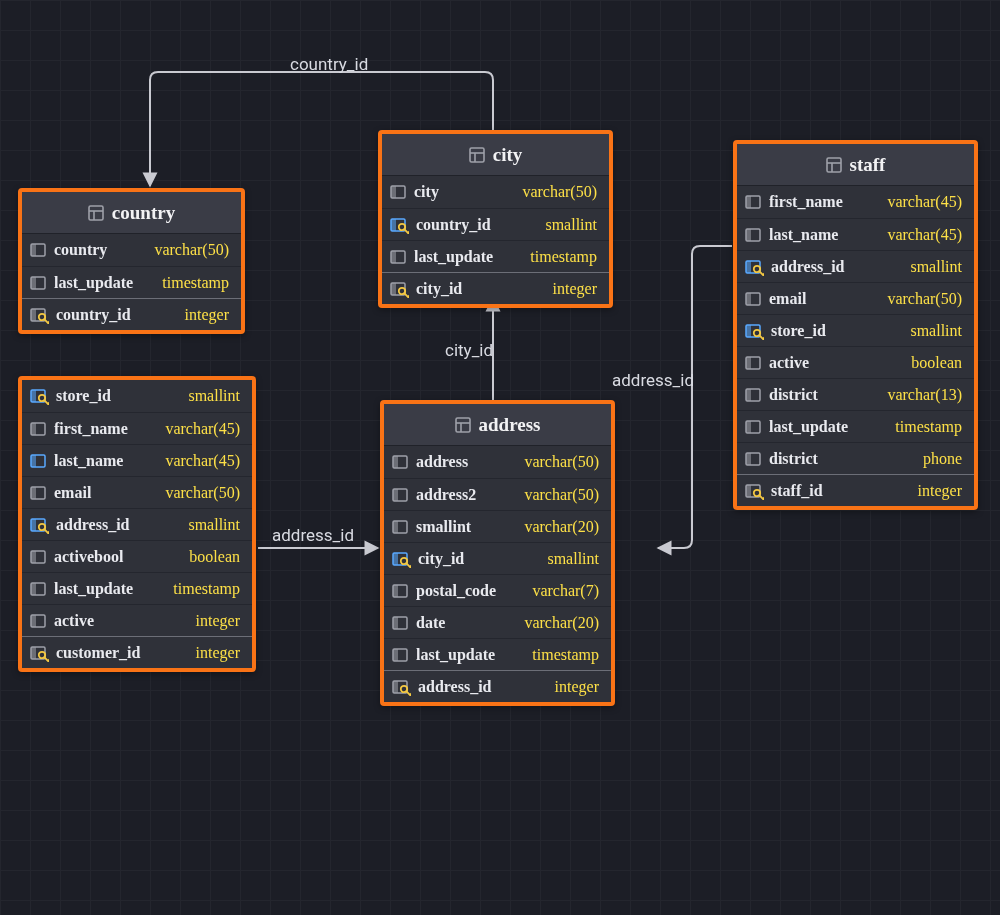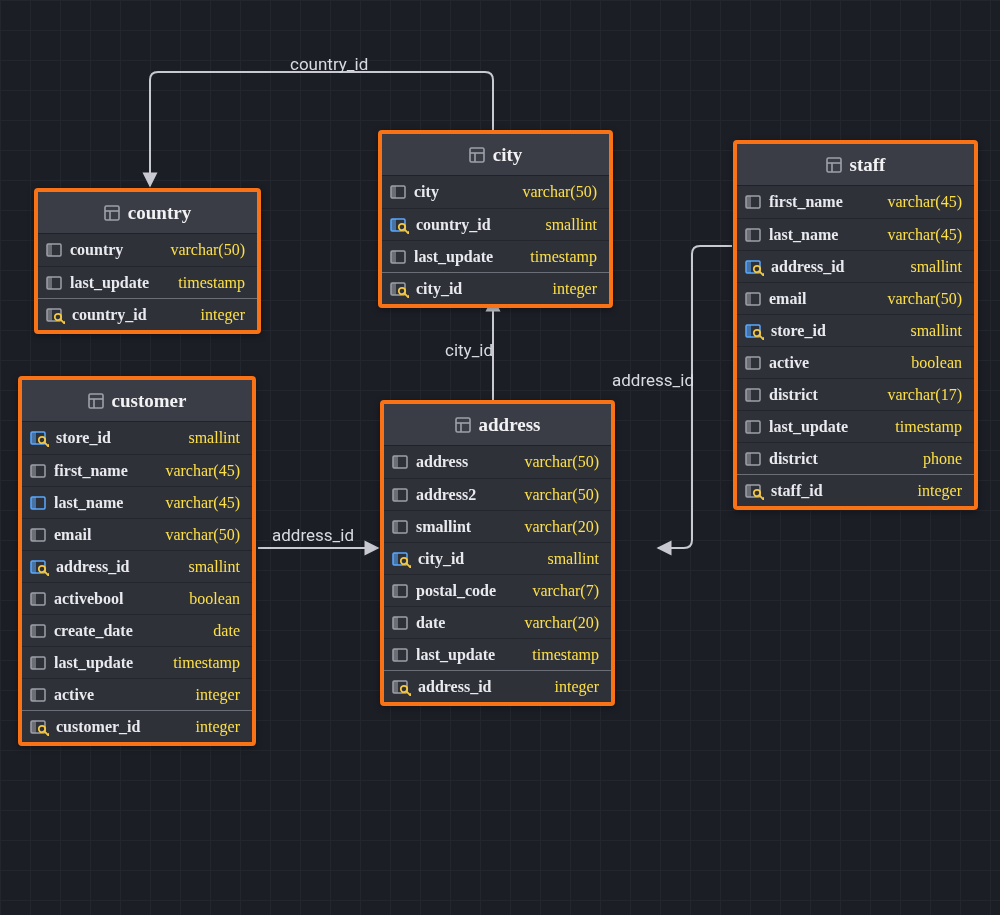--- a/index.html
+++ b/index.html
@@ -100,21 +100,21 @@
   <path d="M258 548 L378 548" fill="none" stroke="#c9cad1" stroke-width="2" marker-end="url(#arrow)"></path>
 
   <path d="M732 246 L700 246 Q692 246 692 254 L692 540 Q692 548 684 548 L658 548" fill="none" stroke="#c9cad1" stroke-width="2" marker-end="url(#arrow)"></path>
 </svg>
 
 <div class="edge-label" style="left:290px; top:54px;">country_id</div>
 <div class="edge-label" style="left:445px; top:340px;">city_id</div>
 <div class="edge-label" style="left:272px; top:525px;">address_id</div>
 <div class="edge-label" style="left:612px; top:370px;">address_id</div>
 
-<div class="table" id="tbl-country" style="left:34px;  top:188px; width:227px;">
+<div class="table" id="tbl-country" style="left:18px;  top:188px; width:227px;">
     <div class="table-header">
       <svg width="16" height="16" class="ic-col">
         <use href="#ic-table"></use>
       </svg>
       <span>country</span>
     </div>
     <div class="col">
       <svg width="16" height="16" class="ic-col">
         <use href="#ic-col"></use>
       </svg>
@@ -181,26 +181,20 @@
         </svg>
         <svg width="12" height="12" class="ic-key-y" style="position:absolute;left:7px;top:5px">
           <use href="#ic-key"></use>
         </svg>
       </span>
       <span class="name">city_id</span>
       <span class="type">integer</span>
     </div>
   </div>
 <div class="table" id="tbl-customer" style="left:18px;  top:376px; width:238px;">
-    <div class="table-header">
-      <svg width="16" height="16" class="ic-col">
-        <use href="#ic-table"></use>
-      </svg>
-      <span>customer</span>
-    </div>
     <div class="col">
       <span style="position:relative;width:18px;height:16px;display:inline-block">
         <svg width="16" height="16" class="ic-fk" style="position:absolute;left:0;top:0">
           <use href="#ic-col"></use>
         </svg>
         <svg width="12" height="12" class="ic-key-y" style="position:absolute;left:7px;top:5px">
           <use href="#ic-key"></use>
         </svg>
       </span>
       <span class="name">store_id</span>
@@ -238,27 +232,20 @@
       </span>
       <span class="name">address_id</span>
       <span class="type">smallint</span>
     </div>
     <div class="col">
       <svg width="16" height="16" class="ic-col">
         <use href="#ic-col"></use>
       </svg>
       <span class="name">activebool</span>
       <span class="type">boolean</span>
-    </div>
-    <div class="col">
-      <svg width="16" height="16" class="ic-col">
-        <use href="#ic-col"></use>
-      </svg>
-      <span class="name">create_date</span>
-      <span class="type">date</span>
     </div>
     <div class="col">
       <svg width="16" height="16" class="ic-col">
         <use href="#ic-col"></use>
       </svg>
       <span class="name">last_update</span>
       <span class="type">timestamp</span>
     </div>
     <div class="col">
       <svg width="16" height="16" class="ic-col">
@@ -411,21 +398,21 @@
         <use href="#ic-col"></use>
       </svg>
       <span class="name">active</span>
       <span class="type">boolean</span>
     </div>
     <div class="col">
       <svg width="16" height="16" class="ic-col">
         <use href="#ic-col"></use>
       </svg>
       <span class="name">district</span>
-      <span class="type">varchar(17)</span>
+      <span class="type">varchar(13)</span>
     </div>
     <div class="col">
       <svg width="16" height="16" class="ic-col">
         <use href="#ic-col"></use>
       </svg>
       <span class="name">last_update</span>
       <span class="type">timestamp</span>
     </div>
     <div class="col">
       <svg width="16" height="16" class="ic-col">

